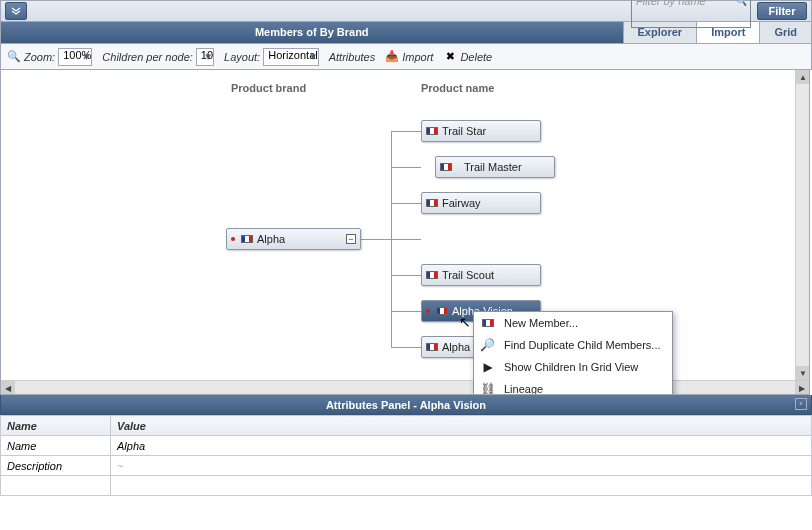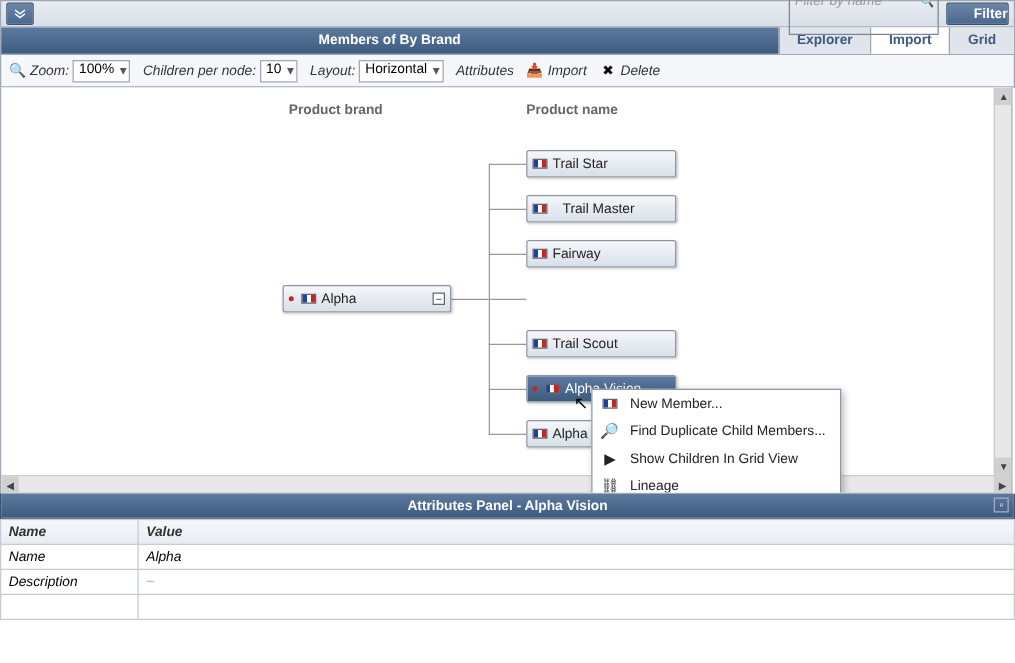--- a/index.html
+++ b/index.html
@@ -3,32 +3,32 @@
 <meta charset="utf-8">
 <style>
 * { box-sizing: border-box; margin: 0; padding: 0; font-family: Tahoma, Verdana, Arial, sans-serif; font-size: 11px; }
 body { background: #fff; width: 812px; height: 530px; overflow: hidden; position: relative; }
 .topbar { height: 22px; background: linear-gradient(#e8ecf2, #d9e0e9); border: 1px solid #9fa8b5; display: flex; align-items: center; padding: 0 4px; gap: 6px; }
 .top-left-btn { width: 22px; height: 18px; background: linear-gradient(#6c86a7,#4a6790); border: 1px solid #3a526f; display: flex; align-items: center; justify-content: center; border-radius: 2px; }
 .top-left-btn svg { fill: #fff; }
 .top-right { margin-left: auto; display: flex; align-items: center; gap: 6px; }
 .filter-input { width: 120px; height: 34px; border: 1px solid #7a8798; padding: 0 4px; color: #999; font-style: italic; position: relative; }
 .filter-input::before { content:"🔍"; position: absolute; right: 2px; top: 0; font-size: 10px; color:#6a7a8f;}
-.filter-btn { height: 18px; width: 50px; background: linear-gradient(#6c86a7,#4a6790); color: #fff; border: 1px solid #3a526f; font-weight: bold; text-align: right; line-height: 16px; border-radius: 2px; }
+.filter-btn { height: 18px; width: 50px; background: linear-gradient(#6c86a7,#4a6790); color: #fff; border: 1px solid #3a526f; font-weight: bold; text-align: center; line-height: 16px; border-radius: 2px; }
 
 .header-row { height: 22px; display: flex; border: 1px solid #9fa8b5; border-top: 0; }
 .header-title { flex: 1; background: linear-gradient(#5d7a9e,#3d5b80); color: #fff; font-weight: bold; text-align: center; line-height: 20px; }
 .tabs { display: flex; background: #e0e5ec; }
 .tab { padding: 0 14px; line-height: 20px; border-left: 1px solid #9fa8b5; color: #3d5b80; font-weight: bold; }
 .tab.active { background: #fff; }
 
 .toolbar { height: 26px; border: 1px solid #9fa8b5; border-top: 0; display: flex; align-items: center; padding: 0 6px; gap: 10px; background: #f5f7fa; }
 .tb-icon { width: 14px; height: 14px; display: inline-flex; align-items: center; justify-content: center; }
 .tb-label { color: #333; font-style: italic; }
-.tb-select { border: 1px solid #9fa8b5; height: 18px; padding: 0 12px 0 4px; background: #fff; position: relative; }
+.tb-select { border: 1px solid #9fa8b5; height: 18px; padding: 0 0 0 4px; background: #fff; position: relative; }
 .tb-select::after { content:"▾"; position:absolute; right:2px; top:1px; color:#555; }
 .tb-group { display: flex; align-items: center; gap: 3px; }
 
 .canvas { position: relative; width: 810px; height: 325px; border: 1px solid #9fa8b5; border-top: 0; overflow: hidden; background: #fff; }
 .scroll-v { position: absolute; right: 0; top: 0; bottom: 14px; width: 14px; background: #e8e8e8; border-left: 1px solid #ccc; }
 .scroll-v-btn { width:14px; height:14px; background:#d0d0d0; display:flex; align-items:center; justify-content:center; font-size:8px; color:#444;}
 .scroll-v-btn.bottom { position:absolute; bottom:0;}
 .scroll-h { position: absolute; left: 0; right: 0; bottom: 0; height: 14px; background: #e8e8e8; border-top:1px solid #ccc; display:flex;}
 .scroll-h-btn { width:14px; height:14px; background:#d0d0d0; display:flex; align-items:center; justify-content:center; font-size:8px; color:#444;}
 .scroll-h-btn.right { margin-left:auto;}
@@ -40,21 +40,21 @@
 .node { position: absolute; height: 22px; width: 120px; border: 1px solid #8b95a3; border-radius: 2px; background: linear-gradient(#f5f7fa,#d9e0e9); box-shadow: 1px 1px 2px rgba(0,0,0,0.2); display:flex; align-items:center; padding:0 4px; gap:4px; }
 .node .flag { width:12px; height:8px; background: linear-gradient(to right, #2040a0 33%, #fff 33%, #fff 66%, #d02020 66%); border:1px solid #666; }
 .node .nlabel { color:#222; }
 .node.selected { background: linear-gradient(#5d7a9e,#3d5b80); }
 .node.selected .nlabel { color:#fff; }
 .node .expand { margin-left:auto; width:10px; height:10px; border:1px solid #666; background:#fff; font-size:9px; line-height:8px; text-align:center; color:#333;}
 .dot-red { width:4px; height:4px; background:#d02020; border-radius:50%; display:inline-block; margin-right:2px;}
 
 .alpha-node { left: 225px; top: 158px; width: 135px; }
 .n1 { left: 420px; top: 50px; }
-.n2 { left: 420px; top: 86px; gap: 12px; }
+.n2 { left: 434px; top: 86px; gap: 12px; }
 .n3 { left: 420px; top: 122px; }
 .n4 { left: 420px; top: 158px; }
 .n5 { left: 420px; top: 194px; }
 .n6 { left: 420px; top: 230px; }
 .n7 { left: 420px; top: 266px; }
 
 .connector { position:absolute; background:#999; }
 .hconn { height:1px; }
 .vconn { width:1px; }
 

